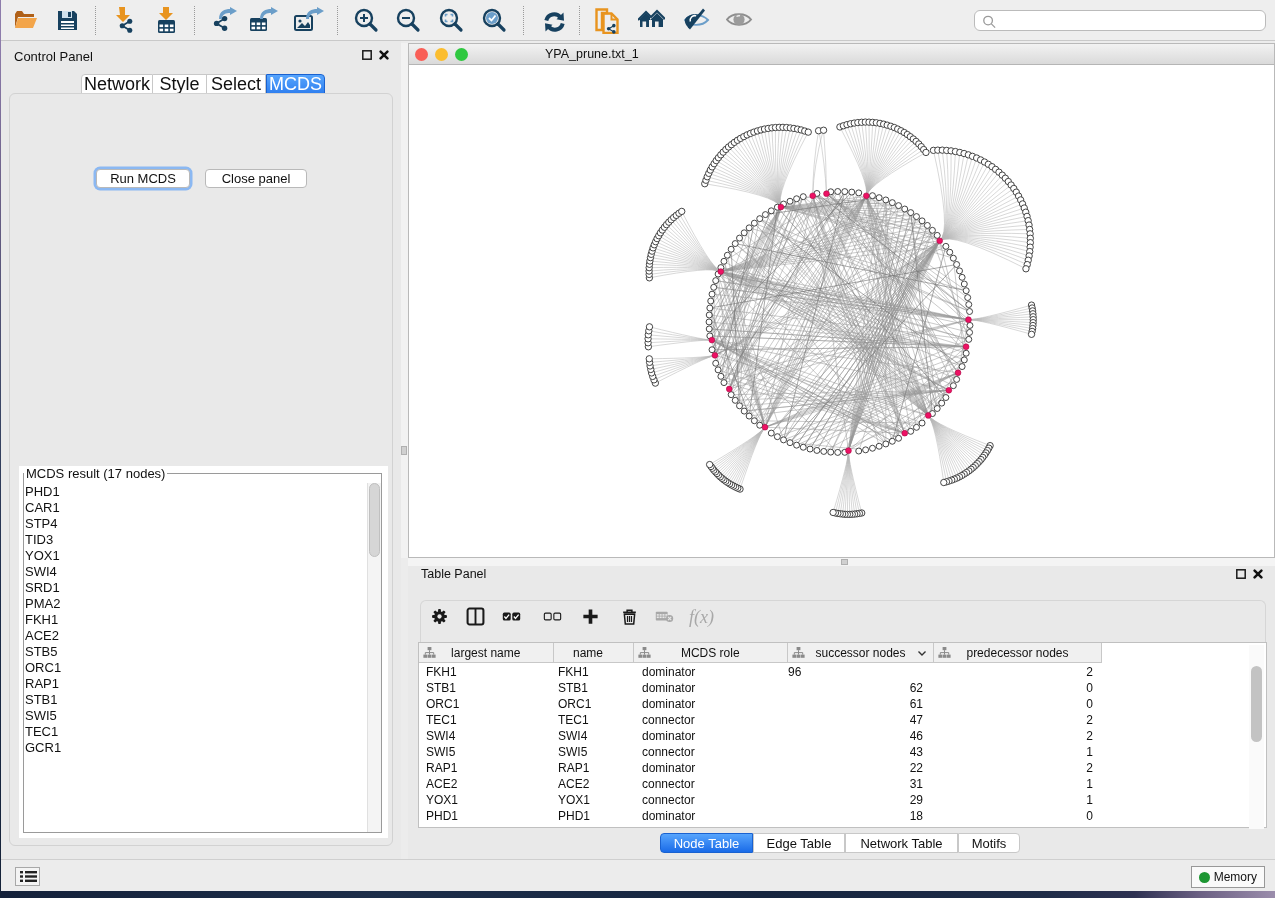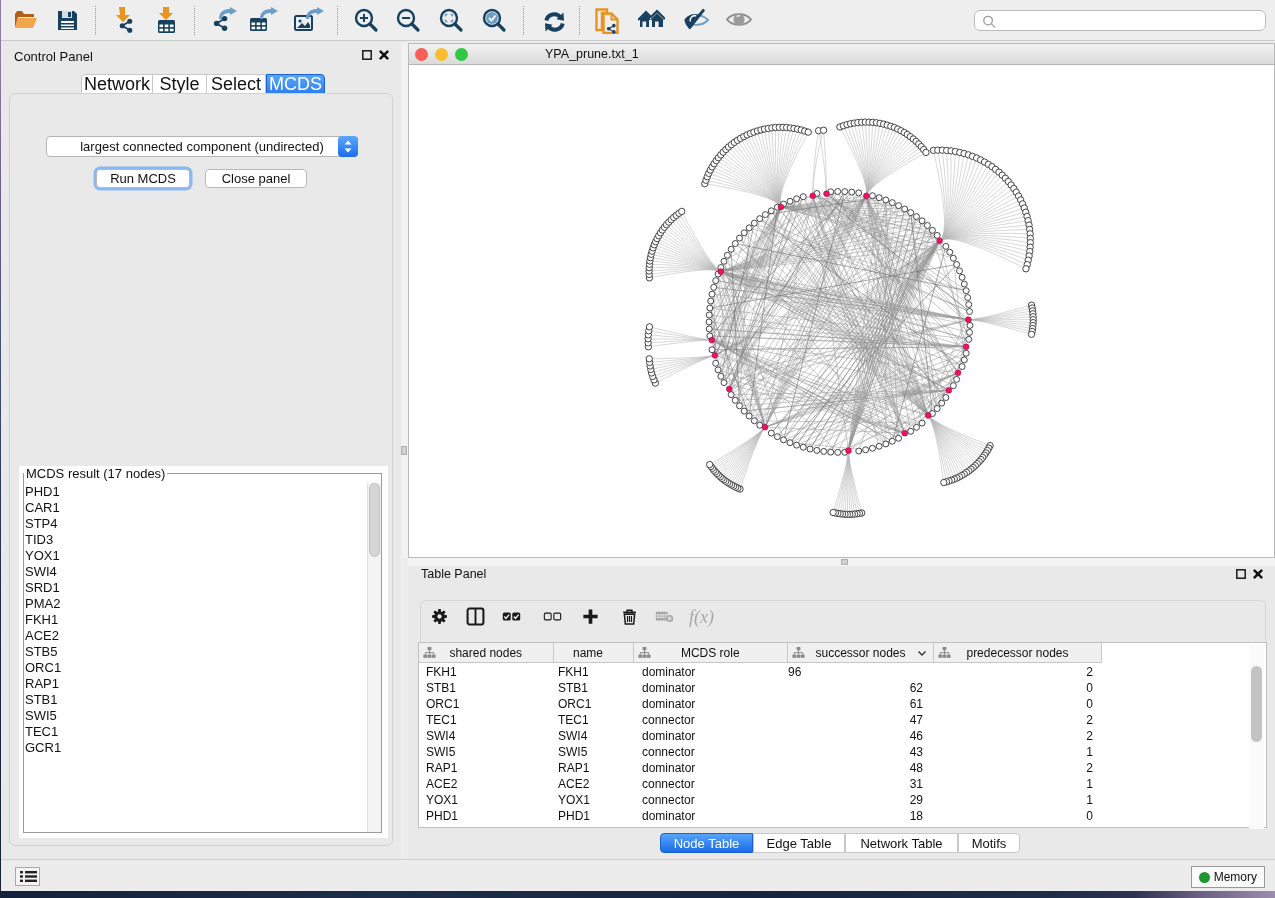--- a/index.html
+++ b/index.html
@@ -238,26 +238,20 @@
           <path d="M1.6 1.6 L8.4 8.4 M8.4 1.6 L1.6 8.4" stroke="#111" stroke-width="2.5" stroke-linecap="round"></path>
         </svg>
       </div>
     <div id="tabs">
       <div class="tab first" style="left:0;width:72px">Network</div>
       <div class="tab" style="left:72px;width:54px;border-left:none">Style</div>
       <div class="tab" style="left:126px;width:59px;border-left:none">Select</div>
       <div class="tab sel" style="left:185px;width:59px">MCDS</div>
     </div>
     <div id="tabcontent"></div>
-    <div id="combo">largest connected component (undirected)<span class="btn">
-          <svg width="20" height="21" viewBox="0 0 20 21" style="position:absolute;left:0;top:0">
-            <path d="M6.5 8.5 L10 4.5 L13.5 8.5 Z" fill="#fff"></path>
-            <path d="M6.5 12.5 L10 16.5 L13.5 12.5 Z" fill="#fff"></path>
-          </svg>
-        </span></div>
     <div class="pushbtn" id="runbtn">Run MCDS</div>
     <div class="pushbtn" id="closebtn">Close panel</div>
     <div id="fieldset">
       <div class="bord"></div>
       <div class="legend">MCDS result (17 nodes)</div>
       <div class="sbtrack">
           <div class="sbthumb"></div>
         </div>
       <div id="mcdslist">PHD1<br>CAR1<br>STP4<br>TID3<br>YOX1<br>SWI4<br>SRD1<br>PMA2<br>FKH1<br>ACE2<br>STB5<br>ORC1<br>RAP1<br>STB1<br>SWI5<br>TEC1<br>GCR1</div>
     </div>
@@ -1228,21 +1222,21 @@
           <div class="hcell" style="left:0px;width:134.5px">
             <svg class="hico" width="13" height="12" viewBox="0 0 13 12">
               <g fill="#8a8a8a">
                 <rect x="4.6" y="0" width="3.8" height="3.2"></rect>
                 <rect x="0.4" y="7.6" width="3.8" height="3.2"></rect>
                 <rect x="8.8" y="7.6" width="3.8" height="3.2"></rect>
                 <rect x="4.6" y="7.6" width="3.8" height="3.2"></rect>
                 <path d="M6.5 3.2 V5.6 M2.3 7.6 V5.6 H10.7 V7.6 M6.5 5.6 V7.6" stroke="#8a8a8a" stroke-width="1" fill="none"></path>
               </g>
             </svg>
-            <div class="lbl">shared nodes</div>
+            <div class="lbl">largest name</div>
           </div>
           <div class="hcell" style="left:134.5px;width:80px">
             <div class="lbl" style="padding-right:10px">name</div>
           </div>
           <div class="hcell" style="left:214.5px;width:154.5px">
             <svg class="hico" width="13" height="12" viewBox="0 0 13 12">
               <g fill="#8a8a8a">
                 <rect x="4.6" y="0" width="3.8" height="3.2"></rect>
                 <rect x="0.4" y="7.6" width="3.8" height="3.2"></rect>
                 <rect x="8.8" y="7.6" width="3.8" height="3.2"></rect>
@@ -1306,21 +1300,21 @@
         <div class="trow" style="left:369px;top:85px;width:135px;text-align:right">46</div>
         <div class="trow" style="left:515px;top:85px;width:159px;text-align:right">2</div>
         <div class="trow" style="left:7px;top:101px;width:130px">SWI5</div>
         <div class="trow" style="left:139px;top:101px;width:65px">SWI5</div>
         <div class="trow" style="left:223px;top:101px;width:140px">connector</div>
         <div class="trow" style="left:369px;top:101px;width:135px;text-align:right">43</div>
         <div class="trow" style="left:515px;top:101px;width:159px;text-align:right">1</div>
         <div class="trow" style="left:7px;top:117px;width:130px">RAP1</div>
         <div class="trow" style="left:139px;top:117px;width:65px">RAP1</div>
         <div class="trow" style="left:223px;top:117px;width:140px">dominator</div>
-        <div class="trow" style="left:369px;top:117px;width:135px;text-align:right">48</div>
+        <div class="trow" style="left:369px;top:117px;width:135px;text-align:right">22</div>
         <div class="trow" style="left:515px;top:117px;width:159px;text-align:right">2</div>
         <div class="trow" style="left:7px;top:133px;width:130px">ACE2</div>
         <div class="trow" style="left:139px;top:133px;width:65px">ACE2</div>
         <div class="trow" style="left:223px;top:133px;width:140px">connector</div>
         <div class="trow" style="left:369px;top:133px;width:135px;text-align:right">31</div>
         <div class="trow" style="left:515px;top:133px;width:159px;text-align:right">1</div>
         <div class="trow" style="left:7px;top:149px;width:130px">YOX1</div>
         <div class="trow" style="left:139px;top:149px;width:65px">YOX1</div>
         <div class="trow" style="left:223px;top:149px;width:140px">connector</div>
         <div class="trow" style="left:369px;top:149px;width:135px;text-align:right">29</div>

